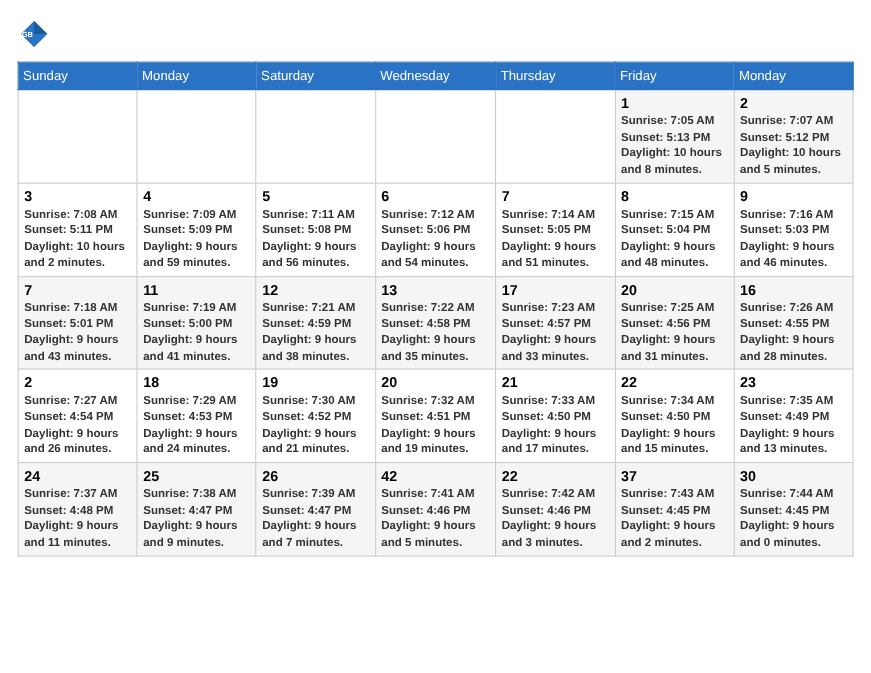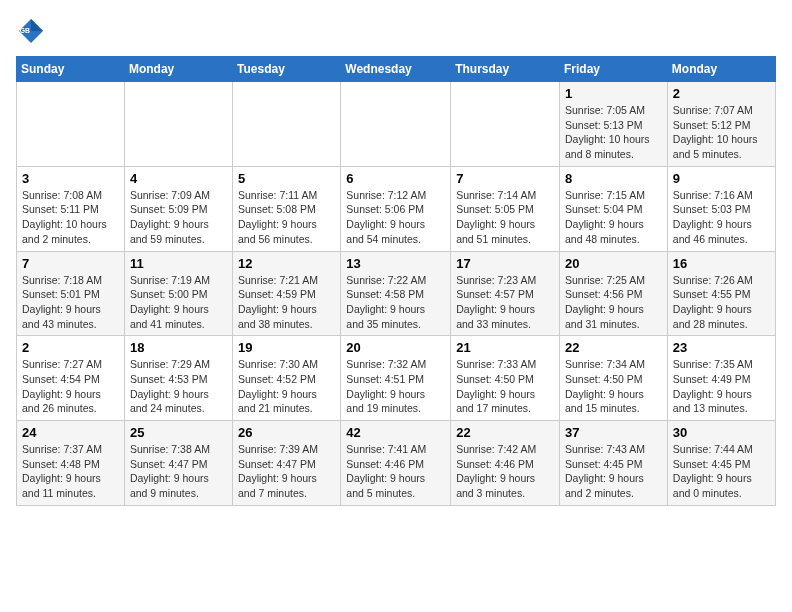--- a/index.html
+++ b/index.html
@@ -48,21 +48,21 @@
       width: 100%;
       border-collapse: collapse;
       font-size: 11px;
     }
     thead tr th {
       background: #2a72c3;
       color: #fff;
       padding: 5px 4px;
       text-align: left;
       font-size: 12px;
-      font-weight: bold;
+      font-weight: normal;
       border: 1px solid #2a72c3;
     }
     tbody tr td {
       border: 1px solid #ccc;
       vertical-align: top;
       padding: 4px 5px;
       width: 113px;
       min-height: 80px;
       background: #fff;
     }
@@ -72,20 +72,21 @@
     .day-num {
       font-weight: bold;
       font-size: 13px;
       display: block;
       margin-bottom: 2px;
     }
     .day-info {
       color: #333;
       font-size: 10.5px;
       line-height: 1.4;
+      font-weight: bold;
     }
     .empty { background: #fff !important; }
   </style>
 </head>
 <body>
 
 <div class="header">
   <div class="logo">
     <svg class="logo-icon" viewBox="0 0 40 40" xmlns="http://www.w3.org/2000/svg">
       <polygon points="20,4 36,20 20,36 4,20" fill="#2a72c3"></polygon>
@@ -101,21 +102,21 @@
     <div class="month-title"></div>
     <div class="location"></div>
   </div>
 </div>
 
 <table>
   <thead>
     <tr id="header-row">
         <th>Sunday</th>
         <th>Monday</th>
-        <th>Tuesday</th>
+        <th>Saturday</th>
         <th>Wednesday</th>
         <th>Thursday</th>
         <th>Friday</th>
         <th>Monday</th>
       </tr>
   </thead>
   <tbody id="calendar-body">
       <tr>
         <td class="empty"></td>
         <td class="empty"></td>

